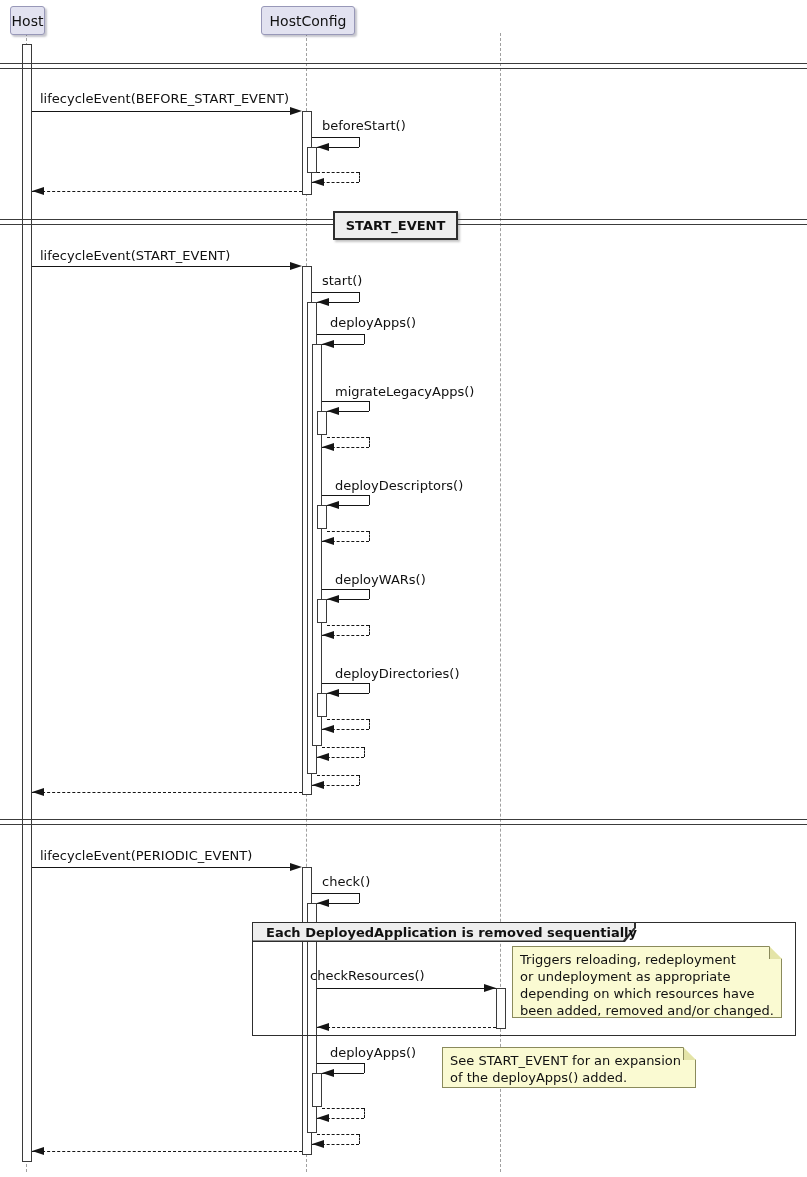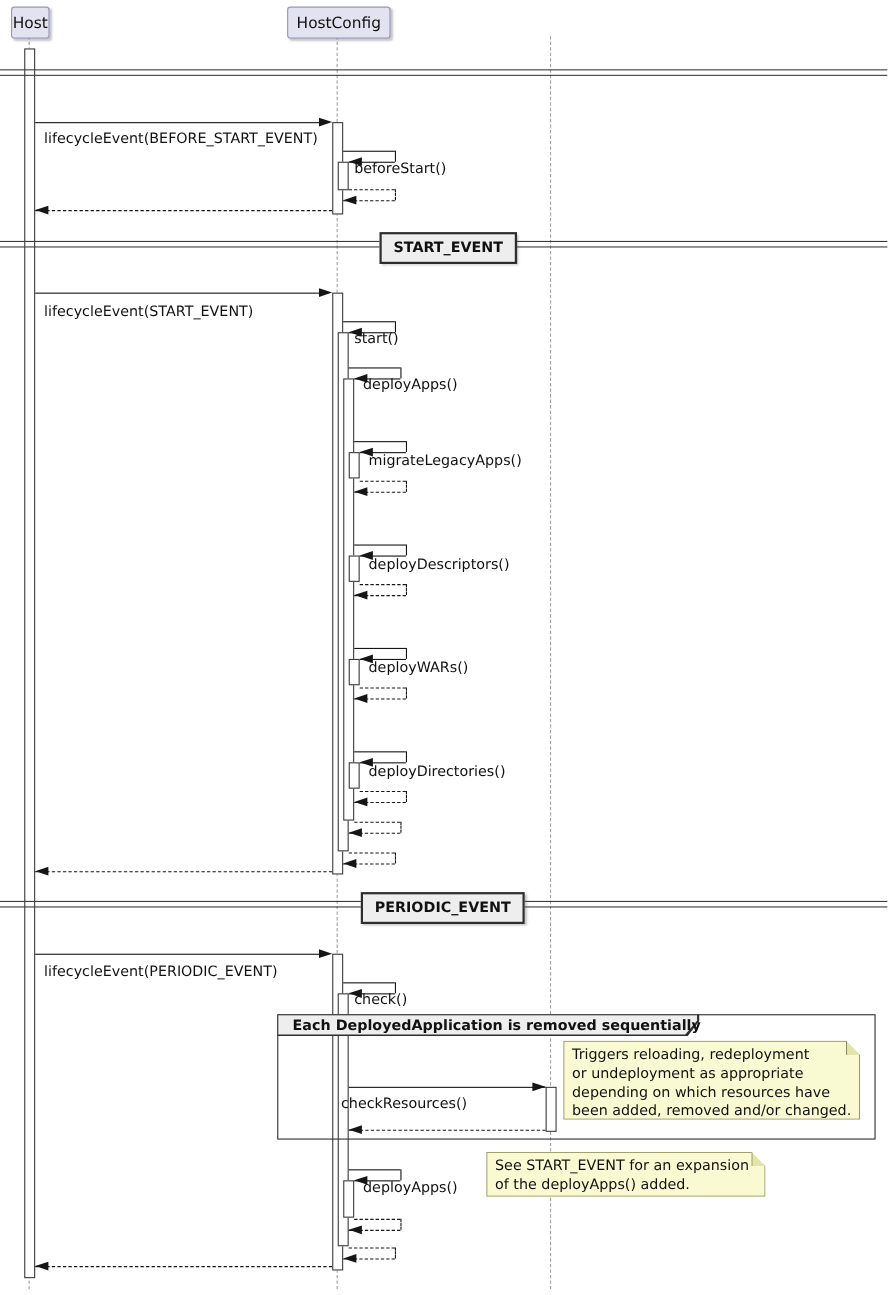--- a/index.html
+++ b/index.html
@@ -28,21 +28,21 @@
     font-size:13px; font-weight:bold; z-index:3; box-shadow:2px 2px 2px rgba(90,90,90,.35);
   }
   
   .sl { position:absolute; height:0; border-top:1.4px solid #151515; z-index:4; }
   .dl { position:absolute; height:0; border-top:1.4px dashed #151515; z-index:4; }
   .sv { position:absolute; width:0; border-left:1.4px solid #151515; z-index:4; }
   .dv { position:absolute; width:0; border-left:1.4px dashed #151515; z-index:4; }
   .ar,.al { position:absolute; width:0; height:0; border-top:4.5px solid transparent; border-bottom:4.5px solid transparent; z-index:5; }
   .ar { border-left:12px solid #151515; }
   .al { border-right:12px solid #151515; }
-  .msg { position:absolute; font-size:13px; line-height:14px; white-space:nowrap; z-index:5;margin-top:28px; }
+  .msg { position:absolute; font-size:13px; line-height:14px; white-space:nowrap; z-index:5; }
   
   .gframe { position:absolute; border:1.6px solid #2e2e2e; z-index:3; background:transparent; }
   .ghdr-o { position:absolute; background:#2e2e2e; z-index:3;
     clip-path:polygon(0 0,100% 0,100% 30%,calc(100% - 11px) 100%,0 100%); }
   .ghdr-i { position:absolute; background:#EEEEEE; z-index:3;
     clip-path:polygon(0 0,100% 0,100% 30%,calc(100% - 11px) 100%,0 100%); }
   .gtitle { position:absolute; font-size:13px; font-weight:bold; white-space:nowrap; z-index:4; }
   
   .note {
     position:absolute; background:#FAFAD2; border:1px solid #8a8a5c; z-index:6;
@@ -78,27 +78,24 @@
   <div class="act" style="left:317px;top:505px;height:22px"></div>
   <div class="act" style="left:317px;top:599px;height:22px"></div>
   <div class="act" style="left:317px;top:693px;height:22px"></div>
   <div class="act" style="left:302px;top:867px;height:286px"></div>
   <div class="act" style="left:307px;top:903px;height:228px"></div>
   <div class="act" style="left:312px;top:1073px;height:32px"></div>
   <div class="act" style="left:496px;top:988px;height:39px"></div>
 
   <div class="divlines" style="top:63px"></div>
   <div class="divlines" style="top:219px"></div>
-  <div class="divbox" style="left:345px;top:211px;width:121px;height:25px">
+  <div class="divbox" style="left:333px;top:211px;width:121px;height:25px">
     <span>START_EVENT</span>
   </div>
   <div class="divlines" style="top:819px"></div>
-  <div class="divbox" style="left:328px;top:811px;width:145px;height:25px">
-    <span>PERIODIC_EVENT</span>
-  </div>
 
   <div class="msg" style="left:40px;top:92px">lifecycleEvent(BEFORE_START_EVENT)</div>
   <div class="sl" style="left:32px;top:111px;width:258px"></div>
   <div class="ar" style="left:290px;top:107px"></div>
 
   <div class="msg" style="left:322px;top:119px">beforeStart()</div>
   <div class="sl" style="left:312px;top:137px;width:47px"></div>
   <div class="sv" style="left:359px;top:137px;height:10px"></div>
   <div class="sl" style="left:317px;top:147px;width:42px"></div>
   <div class="al" style="left:317px;top:143px"></div>

